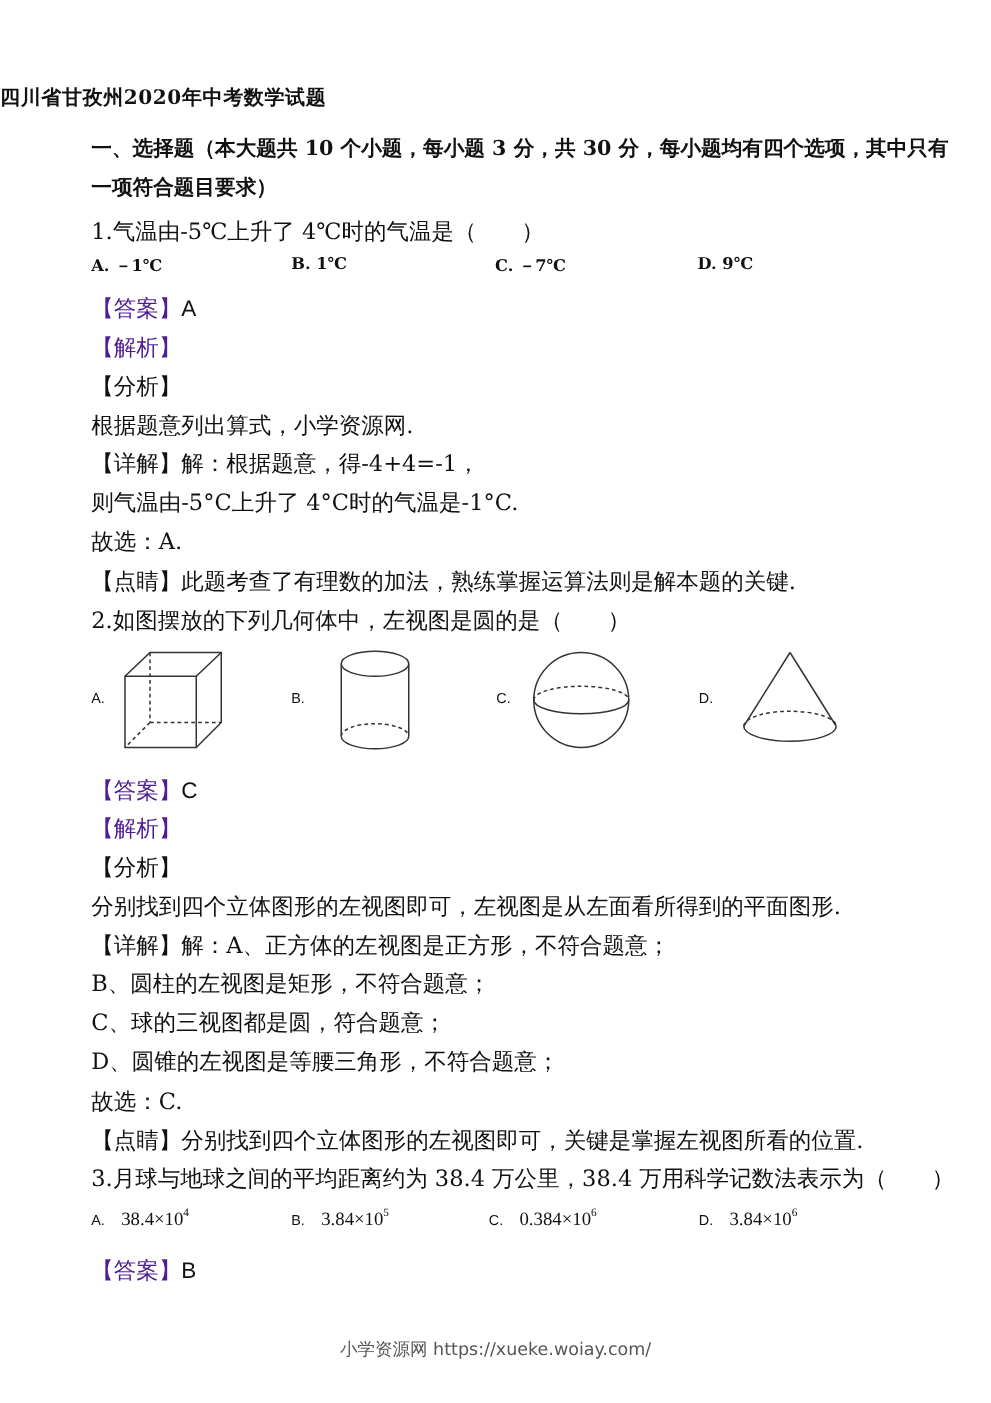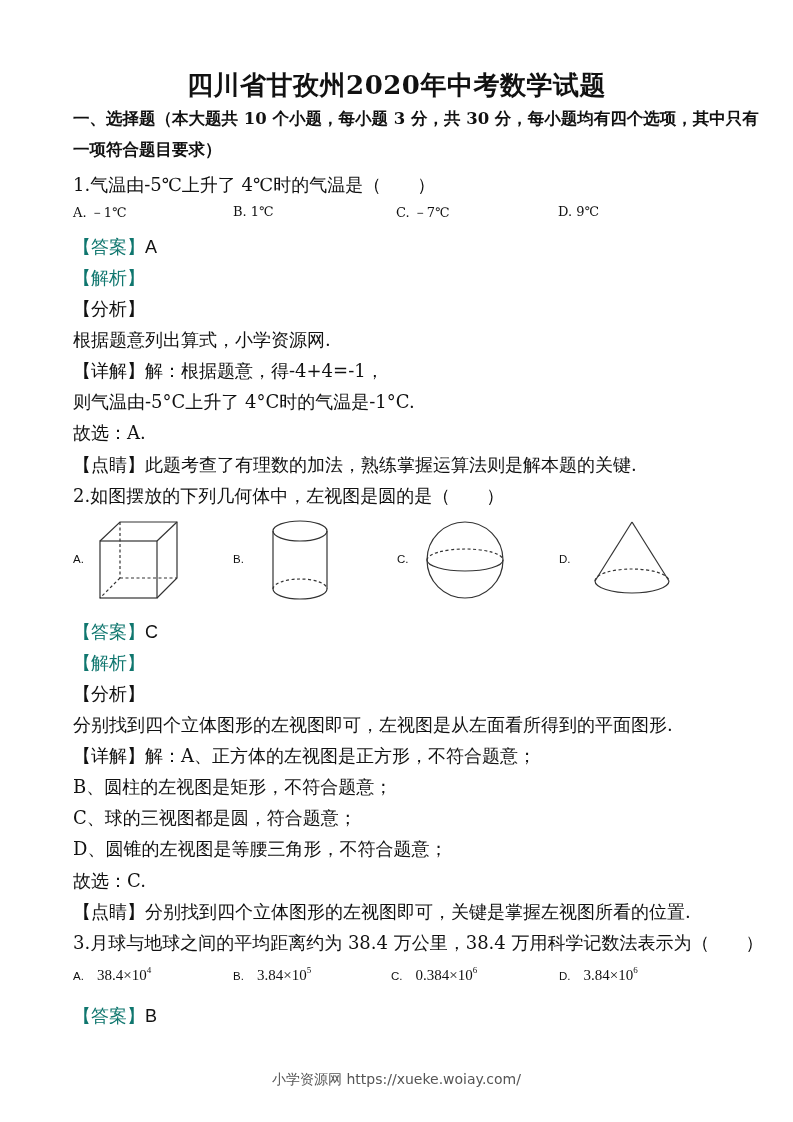--- a/index.html
+++ b/index.html
@@ -1,24 +1,24 @@
 <!DOCTYPE html>
 <html><head>
 <meta charset="utf-8">
 <style>
   html, body { margin: 0; padding: 0; background: #ffffff; }
   body { width: 793px; height: 1122px; position: relative; overflow: hidden;
          font-family: "DejaVu Serif", "Liberation Serif", serif; color: #111; }
   .abs { position: absolute; white-space: nowrap; text-align: right; }
-  .title { left: 0; width: 793px; top: 68px; text-align: center; font-size: 26px; font-weight: bold; letter-spacing: 0.5px; }
+  .title { left: 0; width: 793px; top: 68px; text-align: left; font-size: 16px; font-weight: bold; letter-spacing: 0.5px; }
   .section { left: 73px; font-size: 16.5px; font-weight: bold; }
   .line { left: 73px; font-size: 18px; }
-  .tag-blue { color: #0f766e; }
+  .tag-blue { color: #4c1d95; }
   .sans { font-family: "Liberation Sans", "DejaVu Sans", sans-serif; }
-  .opt { font-size: 13px; }
+  .opt { font-size: 13px; font-weight: bold; }
   .opt-label { font-family: "Liberation Sans", "DejaVu Sans", sans-serif; font-size: 11.5px; }
   .math { font-family: "Liberation Serif", "DejaVu Serif", serif; font-size: 15px; }
   .math sup { font-size: 9px; vertical-align: 7px; }
   .footer { left: 0; width: 793px; top: 1071px; text-align: center; font-family: "DejaVu Sans", sans-serif; font-size: 14px; color: #555; }
   svg.figs { position: absolute; left: 0; top: 510px; }
 </style>
 </head>
 <body>
 
 <div class="abs title">四川省甘孜州2020年中考数学试题</div>

